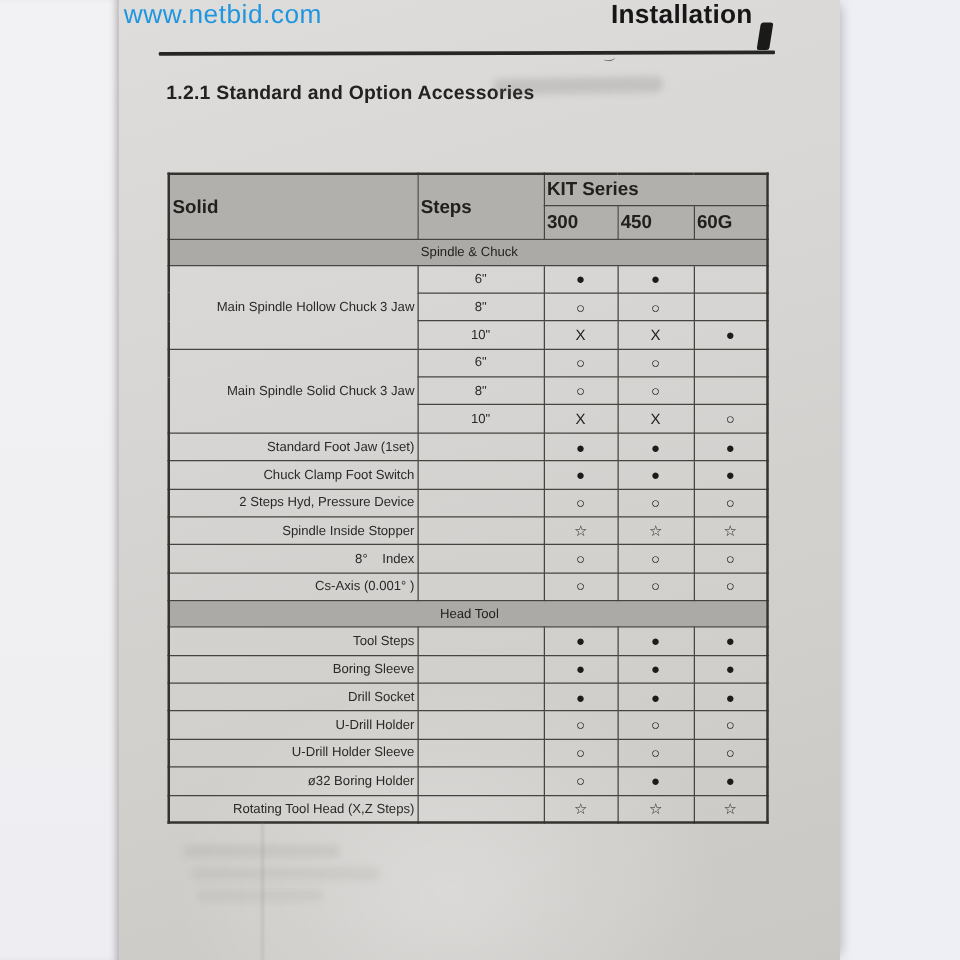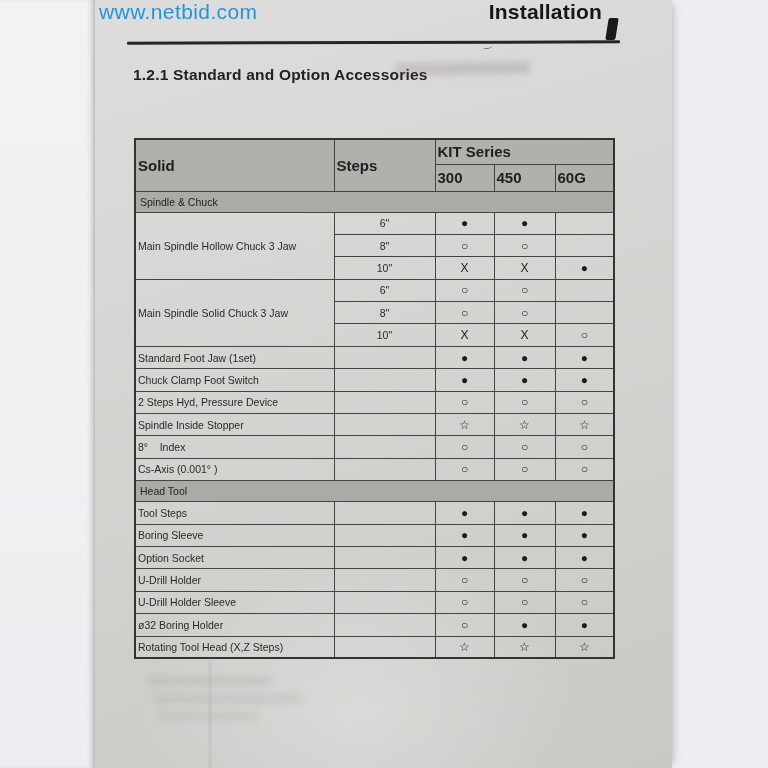--- a/index.html
+++ b/index.html
@@ -67,25 +67,25 @@
     padding:0 2px;overflow:hidden;
   }
   table.acc thead th{
     background:#b2b0ac;font-weight:bold;color:#21201e;
     text-align:left;font-size:15px;
   }
   tr.hrow1{height:25px;}
   tr.hrow2{height:27px;}
   tr.section{height:21px;}
   tr.section td{
-    background:#acaaa6;color:#23221f;text-align:left;
+    background:#acaaa6;color:#23221f;text-align:center;
     padding-left:4px;font-size:10.5px;
   }
   tr.data{height:22.4px;}
-  td.item{text-align:left;padding-left:4px;white-space:pre;}
+  td.item{text-align:right;padding-left:4px;white-space:pre;}
   td.remark{text-align:center;}
   td.val{text-align:center;font-size:12px;color:#1d1c1a;letter-spacing:0;}
   .smudge{position:absolute;border-radius:4px;filter:blur(3px);}
   .s1{left:300px;top:62px;width:135px;height:13px;background:rgba(104,102,98,.20);transform:rotate(-1deg);}
   .s2{left:52px;top:676px;width:125px;height:10px;background:rgba(116,114,110,.13);}
   .s3{left:58px;top:694px;width:150px;height:10px;background:rgba(116,114,110,.11);}
   .s4{left:63px;top:712px;width:100px;height:9px;background:rgba(116,114,110,.10);}
   .crease{
     position:absolute;left:114px;top:658px;width:2px;height:110px;
     background:rgba(140,138,133,.25);filter:blur(1px);
@@ -222,21 +222,21 @@
             <td class="val">●</td>
           </tr>
           <tr class="data">
             <td class="item">Boring Sleeve</td>
             <td class="remark"></td>
             <td class="val">●</td>
             <td class="val">●</td>
             <td class="val">●</td>
           </tr>
           <tr class="data">
-            <td class="item">Option Socket</td>
+            <td class="item">Drill Socket</td>
             <td class="remark"></td>
             <td class="val">●</td>
             <td class="val">●</td>
             <td class="val">●</td>
           </tr>
           <tr class="data">
             <td class="item">U-Drill Holder</td>
             <td class="remark"></td>
             <td class="val">○</td>
             <td class="val">○</td>

